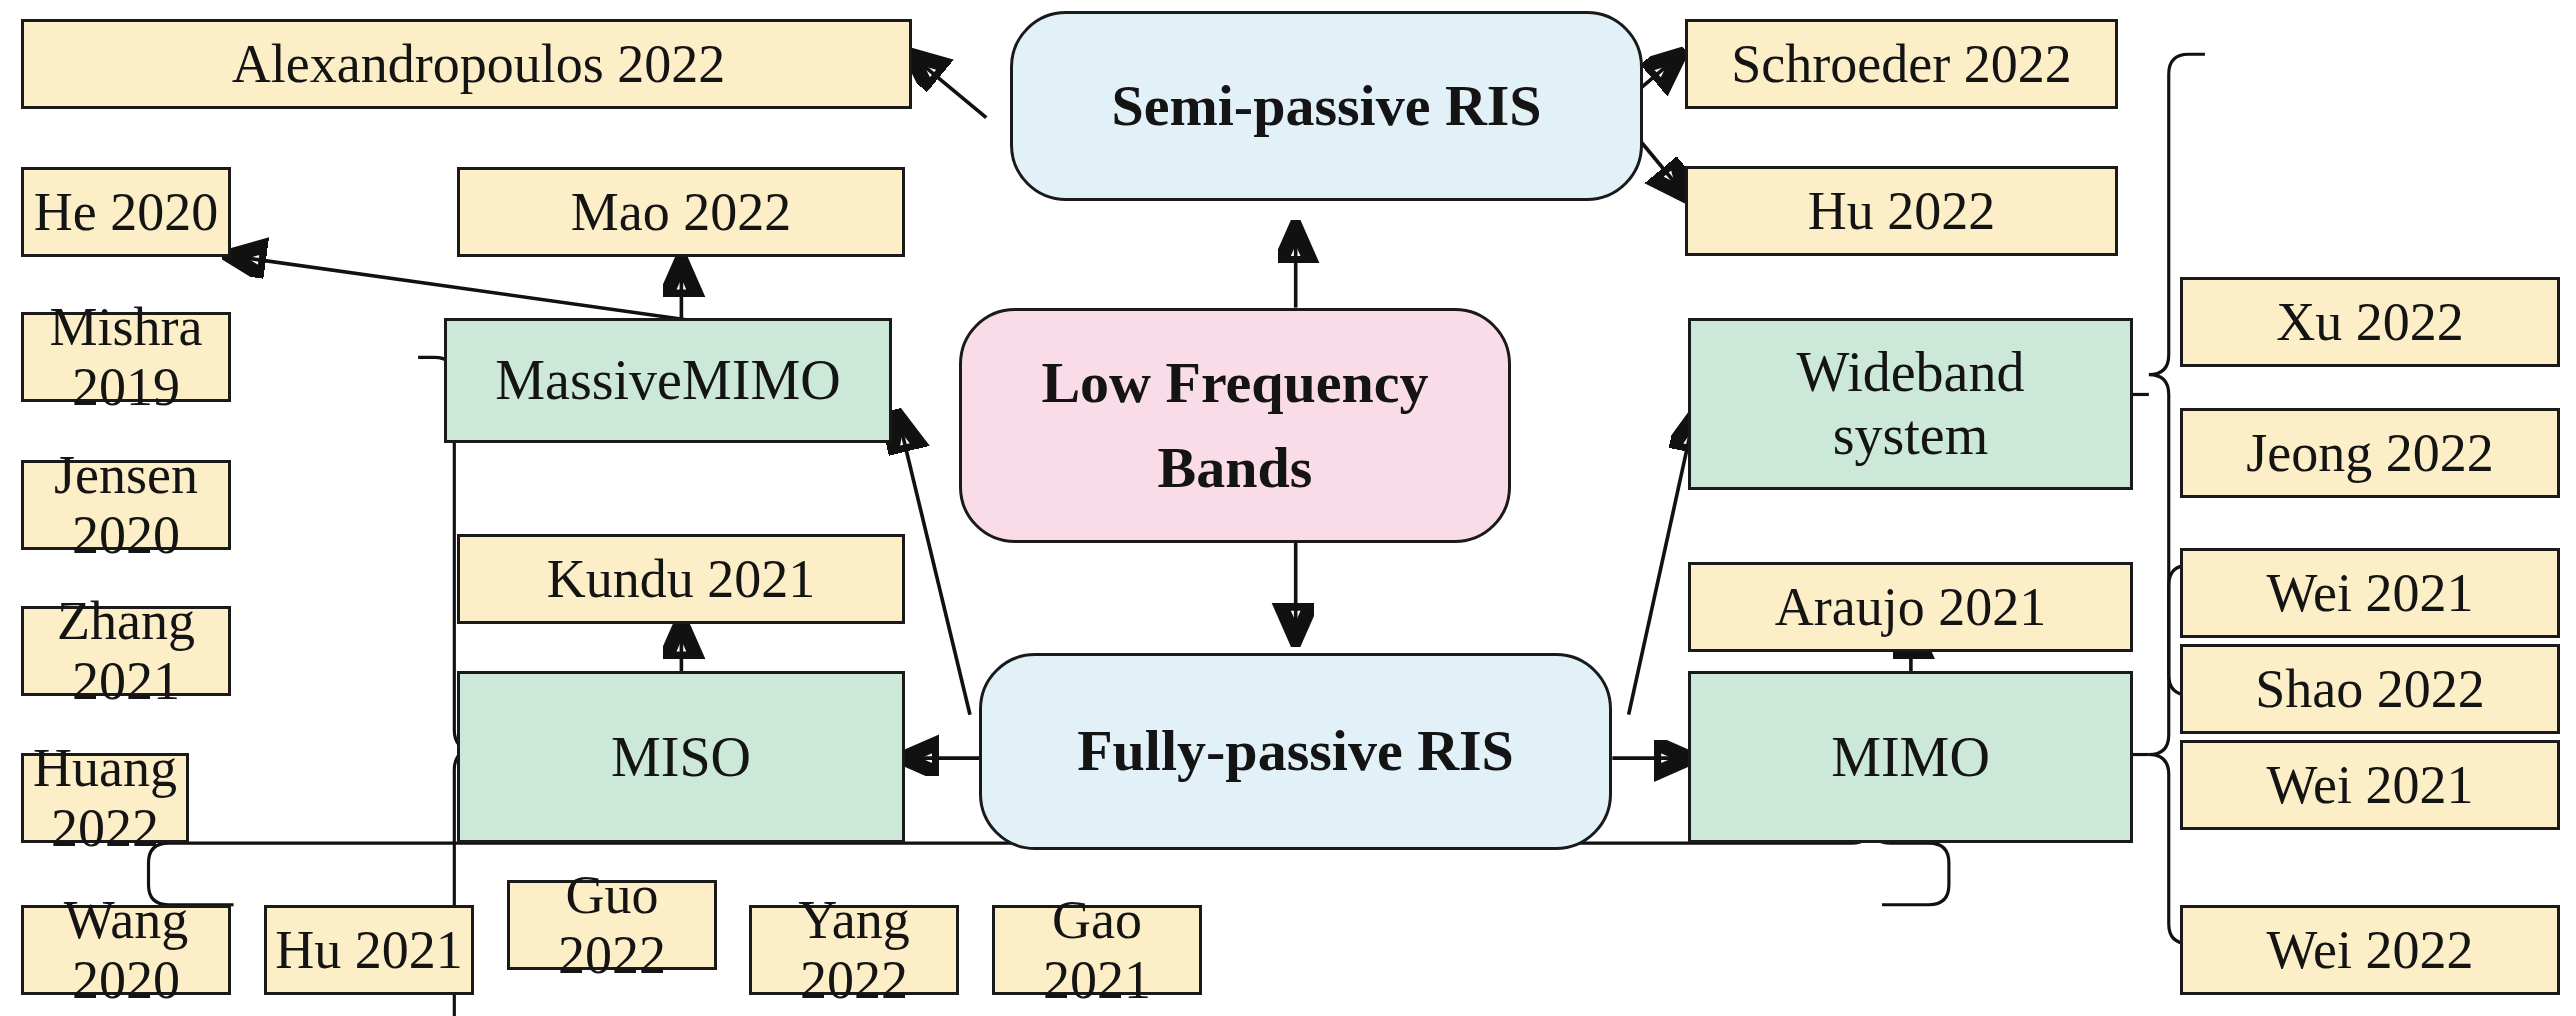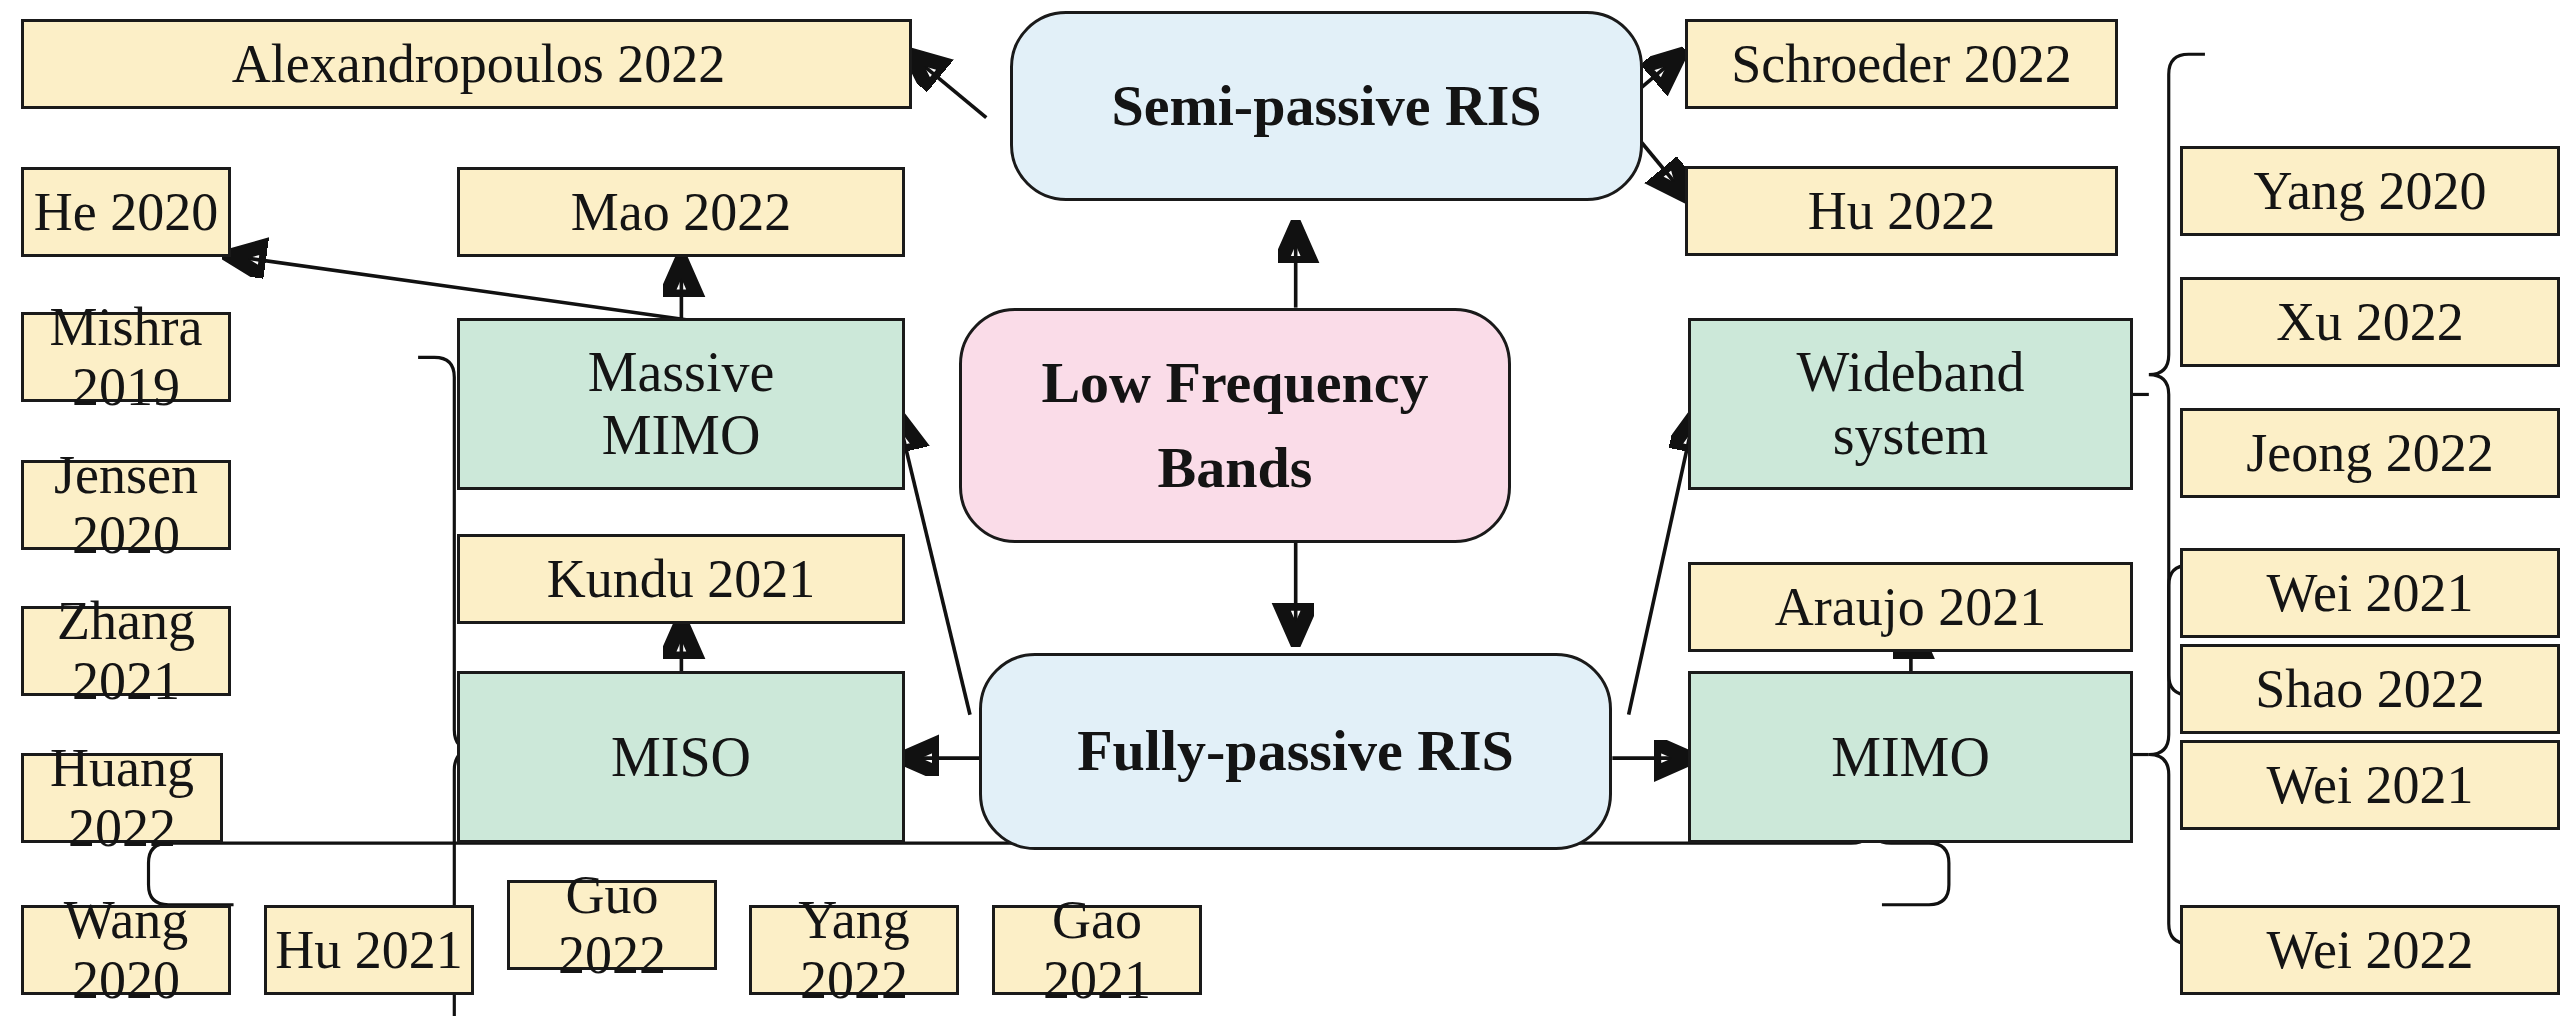--- a/index.html
+++ b/index.html
@@ -84,29 +84,26 @@
   </div>
 
   <div class="node ref" style="left:457px;top:167px;width:448px;height:90px;">
     <span>Mao 2022</span>
   </div>
 
   <div class="node ref" style="left:1685px;top:166px;width:433px;height:90px;">
     <span>Hu 2022</span>
   </div>
 
-  <div class="node ref" style="left:2180px;top:146px;width:380px;height:90px;">
-    <span>Yang 2020</span>
-  </div>
 
   <div class="node ref" style="left:21px;top:312px;width:210px;height:90px;">
     <span>Mishra 2019</span>
   </div>
 
-  <div class="node cat" style="left:457px;top:318px;width:448px;height:172px;flex-direction:column;">
+  <div class="node cat" style="left:444px;top:318px;width:448px;height:125px;flex-direction:row;">
     <span>Massive</span>
     <span>MIMO</span>
   </div>
 
   <div class="node core" style="left:959px;top:308px;width:552px;height:235px;flex-direction:column;gap:20px;">
     <span>Low Frequency</span>
     <span>Bands</span>
   </div>
 
   <div class="node cat" style="left:1688px;top:318px;width:445px;height:172px;flex-direction:column;">
@@ -151,21 +148,21 @@
   </div>
 
   <div class="node ris" style="left:979px;top:653px;width:633px;height:197px;">
     <span>Fully-passive RIS</span>
   </div>
 
   <div class="node cat" style="left:1688px;top:671px;width:445px;height:172px;">
     <span>MIMO</span>
   </div>
 
-  <div class="node ref" style="left:21px;top:753px;width:202px;height:90px;">
+  <div class="node ref" style="left:21px;top:753px;width:168px;height:90px;">
     <span>Huang 2022</span>
   </div>
 
   <div class="node ref" style="left:2180px;top:740px;width:380px;height:90px;">
     <span>Wei 2021</span>
   </div>
 
   <div class="node ref" style="left:21px;top:905px;width:210px;height:90px;">
     <span>Wang 2020</span>
   </div>

